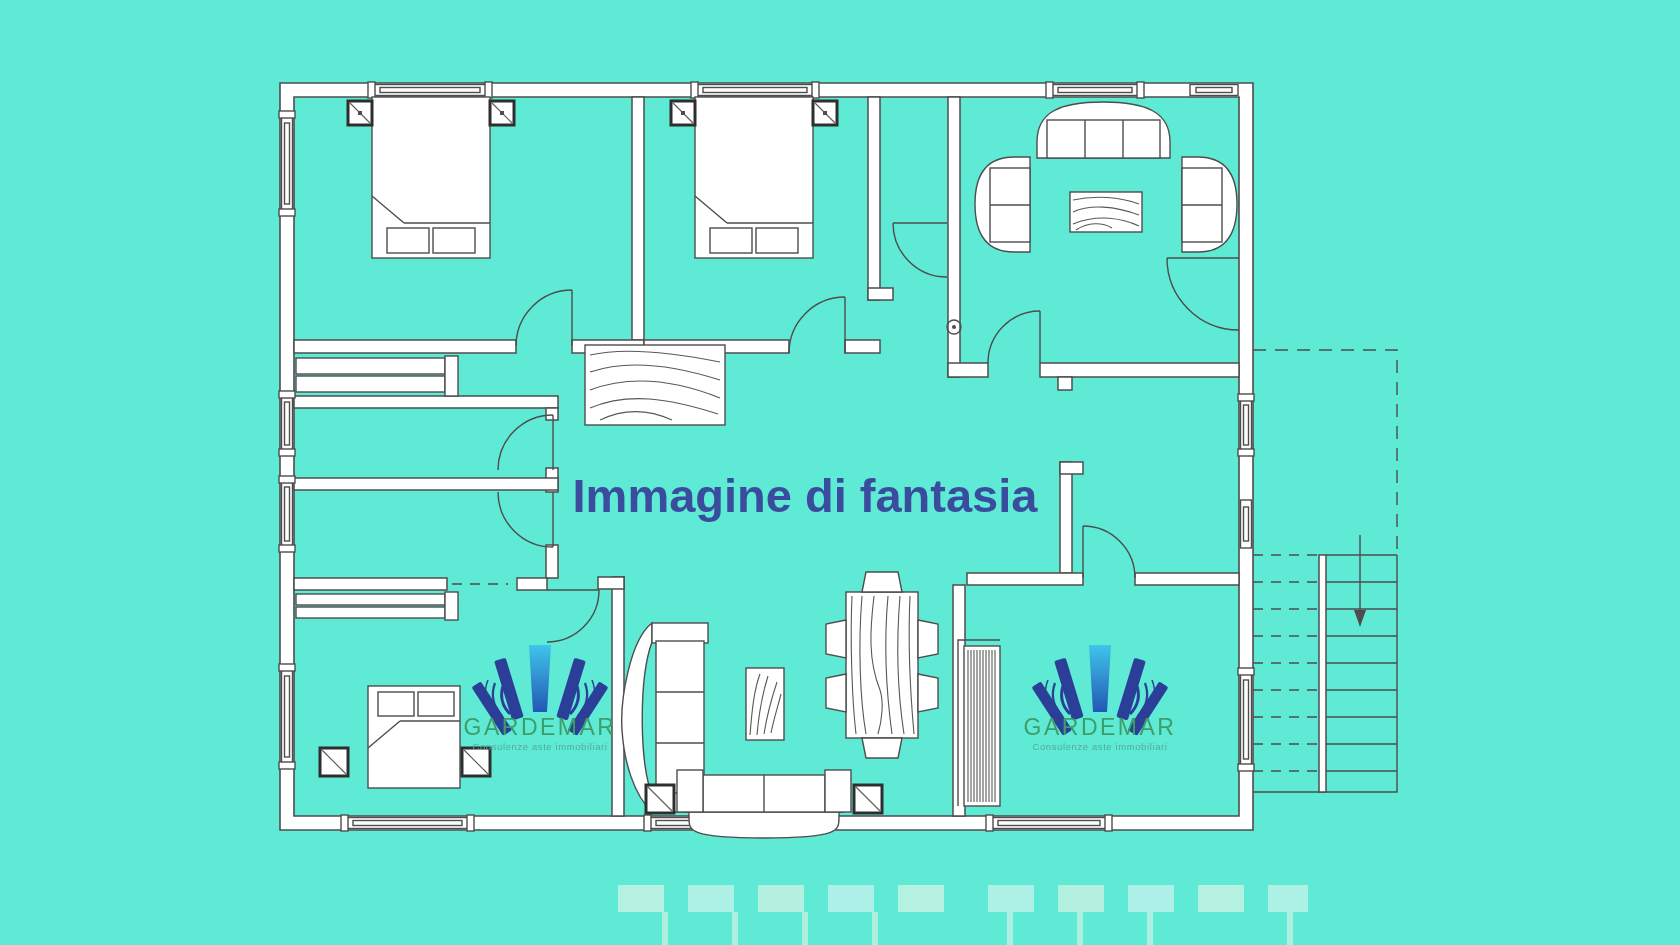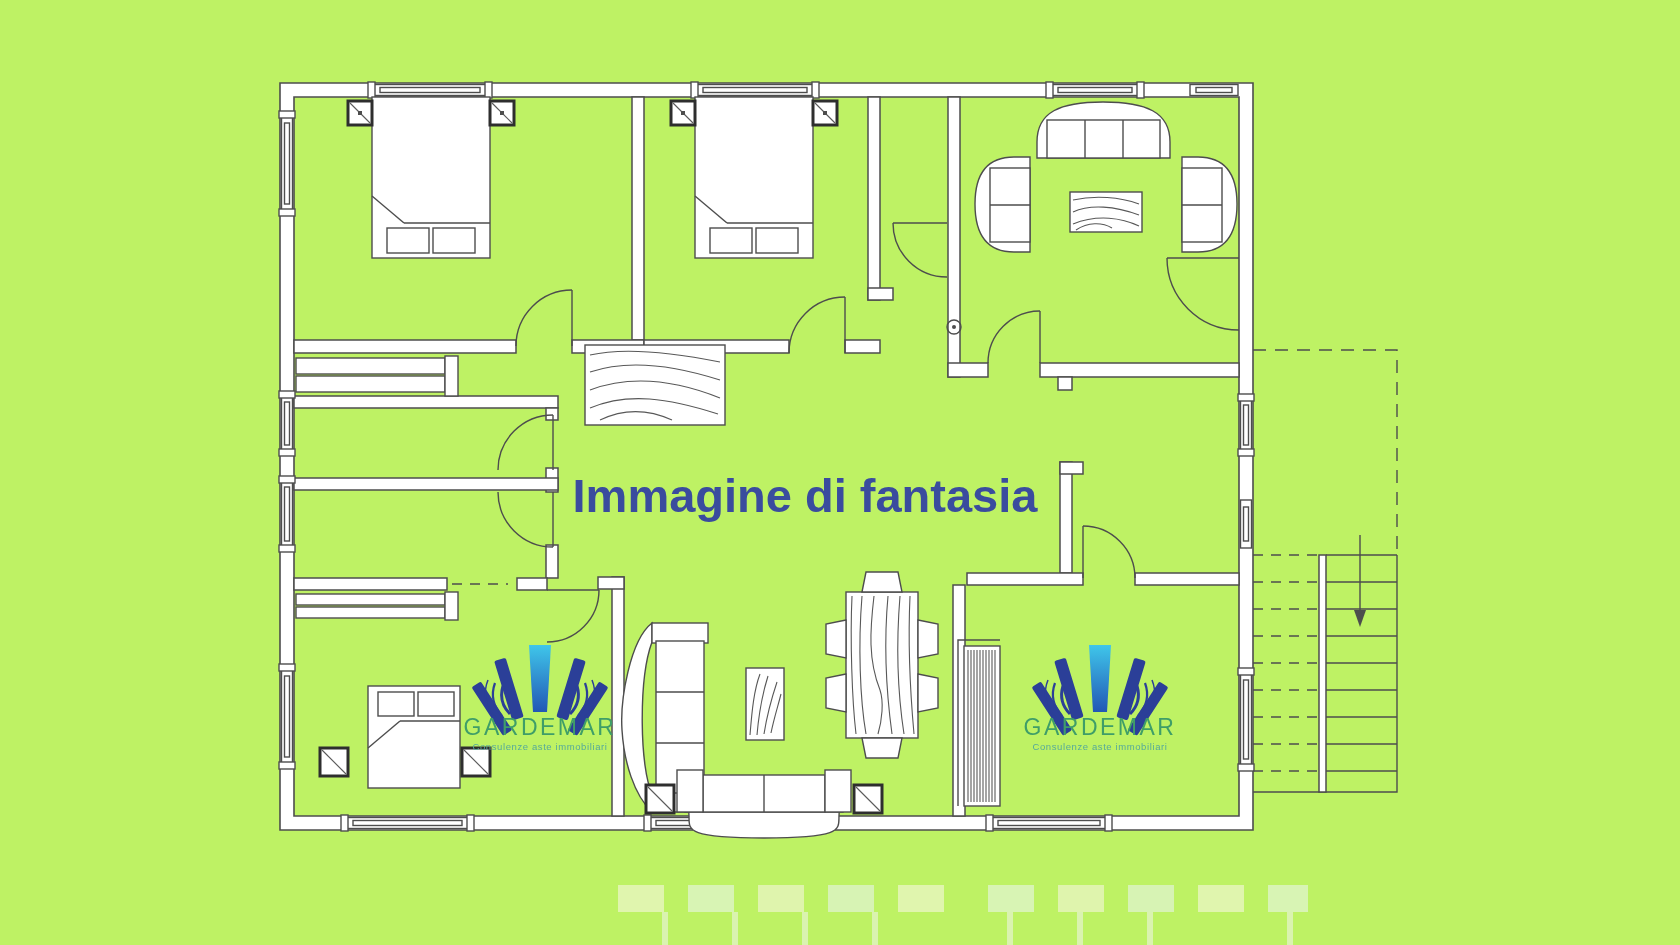--- a/index.html
+++ b/index.html
@@ -1,16 +1,16 @@
 <!DOCTYPE html>
 <html><head>
 <meta charset="utf-8">
 <style>
   html,body{margin:0;padding:0;background:#ffffff;}
-  .stage{position:relative;width:1680px;height:945px;background:#bef264;overflow:hidden;
+  .stage{position:relative;width:1680px;height:945px;background:#5eead4;overflow:hidden;
          font-family:"Liberation Sans", sans-serif;}
   svg{display:block;width:1680px;height:945px;}
   .wall{fill:#ffffff;stroke:#4d4d4d;stroke-width:1.6;}
   .wallseg{fill:#ffffff;stroke:#4d4d4d;stroke-width:1.5;}
   .thin{fill:none;stroke:#4d4d4d;stroke-width:1.4;}
   .lite{fill:none;stroke:#5a5a5a;stroke-width:1.1;}
   .furn{fill:#ffffff;stroke:#4d4d4d;stroke-width:1.4;}
   .boldsq{fill:#ffffff;stroke:#2e2e2e;stroke-width:3;}
   .grain{fill:none;stroke:#585858;stroke-width:1.1;}
   .dash{stroke-dasharray:13 9;}

